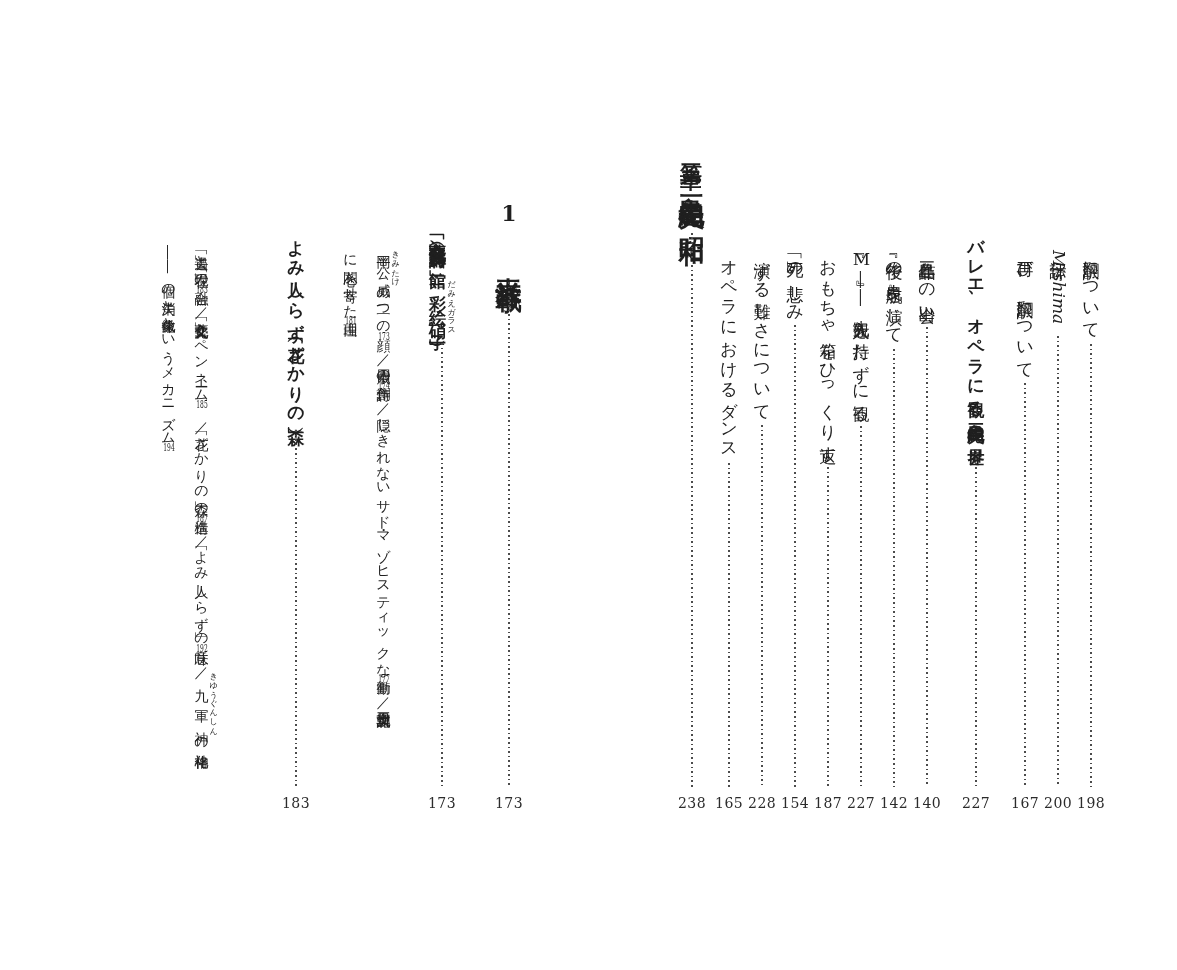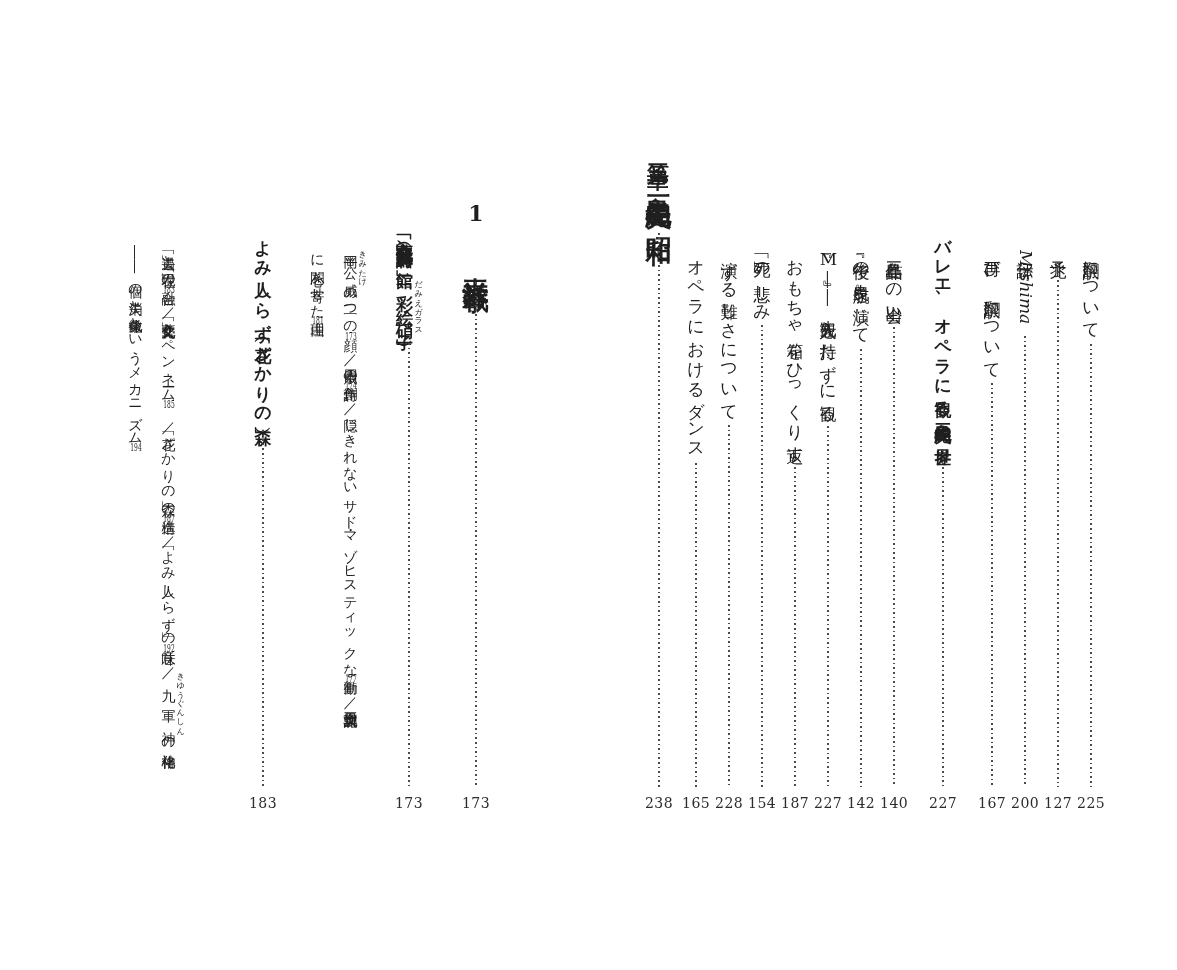--- a/index.html
+++ b/index.html
@@ -61,28 +61,23 @@
   ruby rt{font-size:8px;letter-spacing:0;font-weight:400;}
 </style>
 </head>
 <body>
 
 <div class="spread">
 
   <div class="entry indent-normal">
     <span class="title"><span>翻訳について</span></span>
     <span class="leader"></span>
-    <span class="pagenum">225</span>
+    <span class="pagenum">198</span>
   </div>
 
-  <div class="entry indent-normal">
-    <span class="title"><span>予兆</span></span>
-    <span class="leader"></span>
-    <span class="pagenum">127</span>
-  </div>
 
   <div class="entry indent-normal">
     <span class="title"><span>評伝</span><span class="seg-italic">Mishima</span></span>
     <span class="leader"></span>
     <span class="pagenum">200</span>
   </div>
 
   <div class="entry indent-normal">
     <span class="title"><span>再び、翻訳について</span></span>
     <span class="leader"></span>

